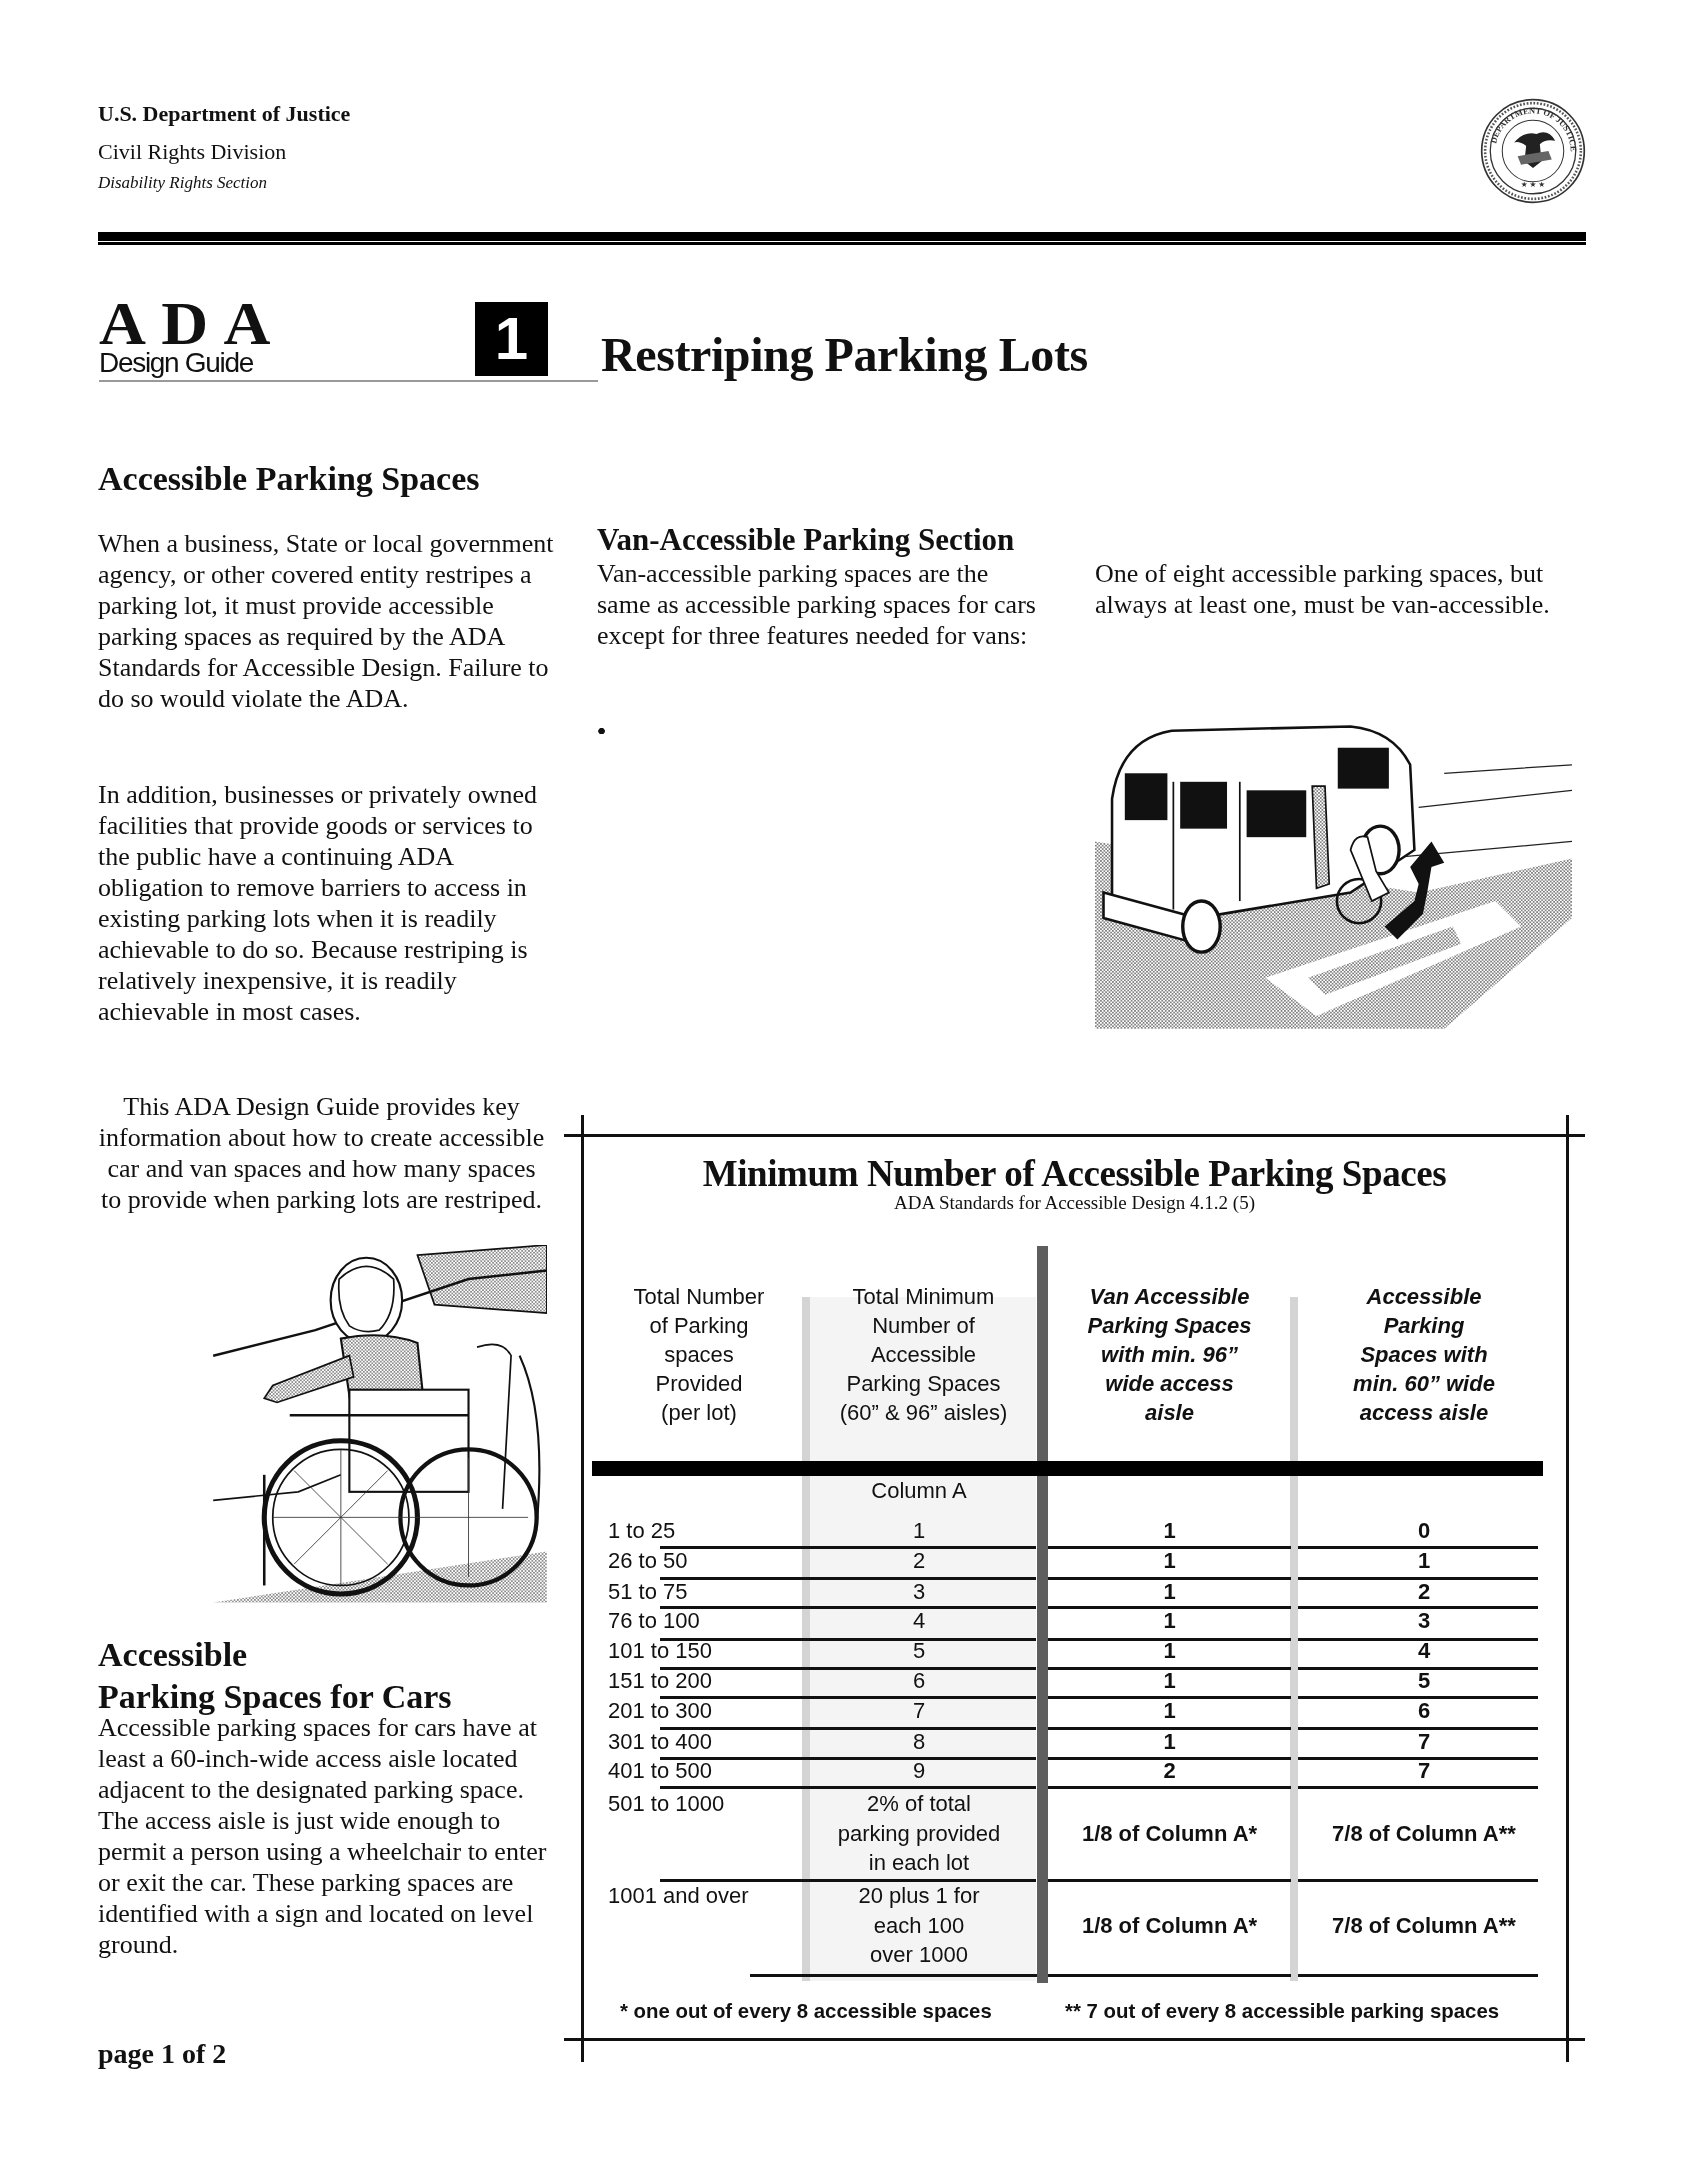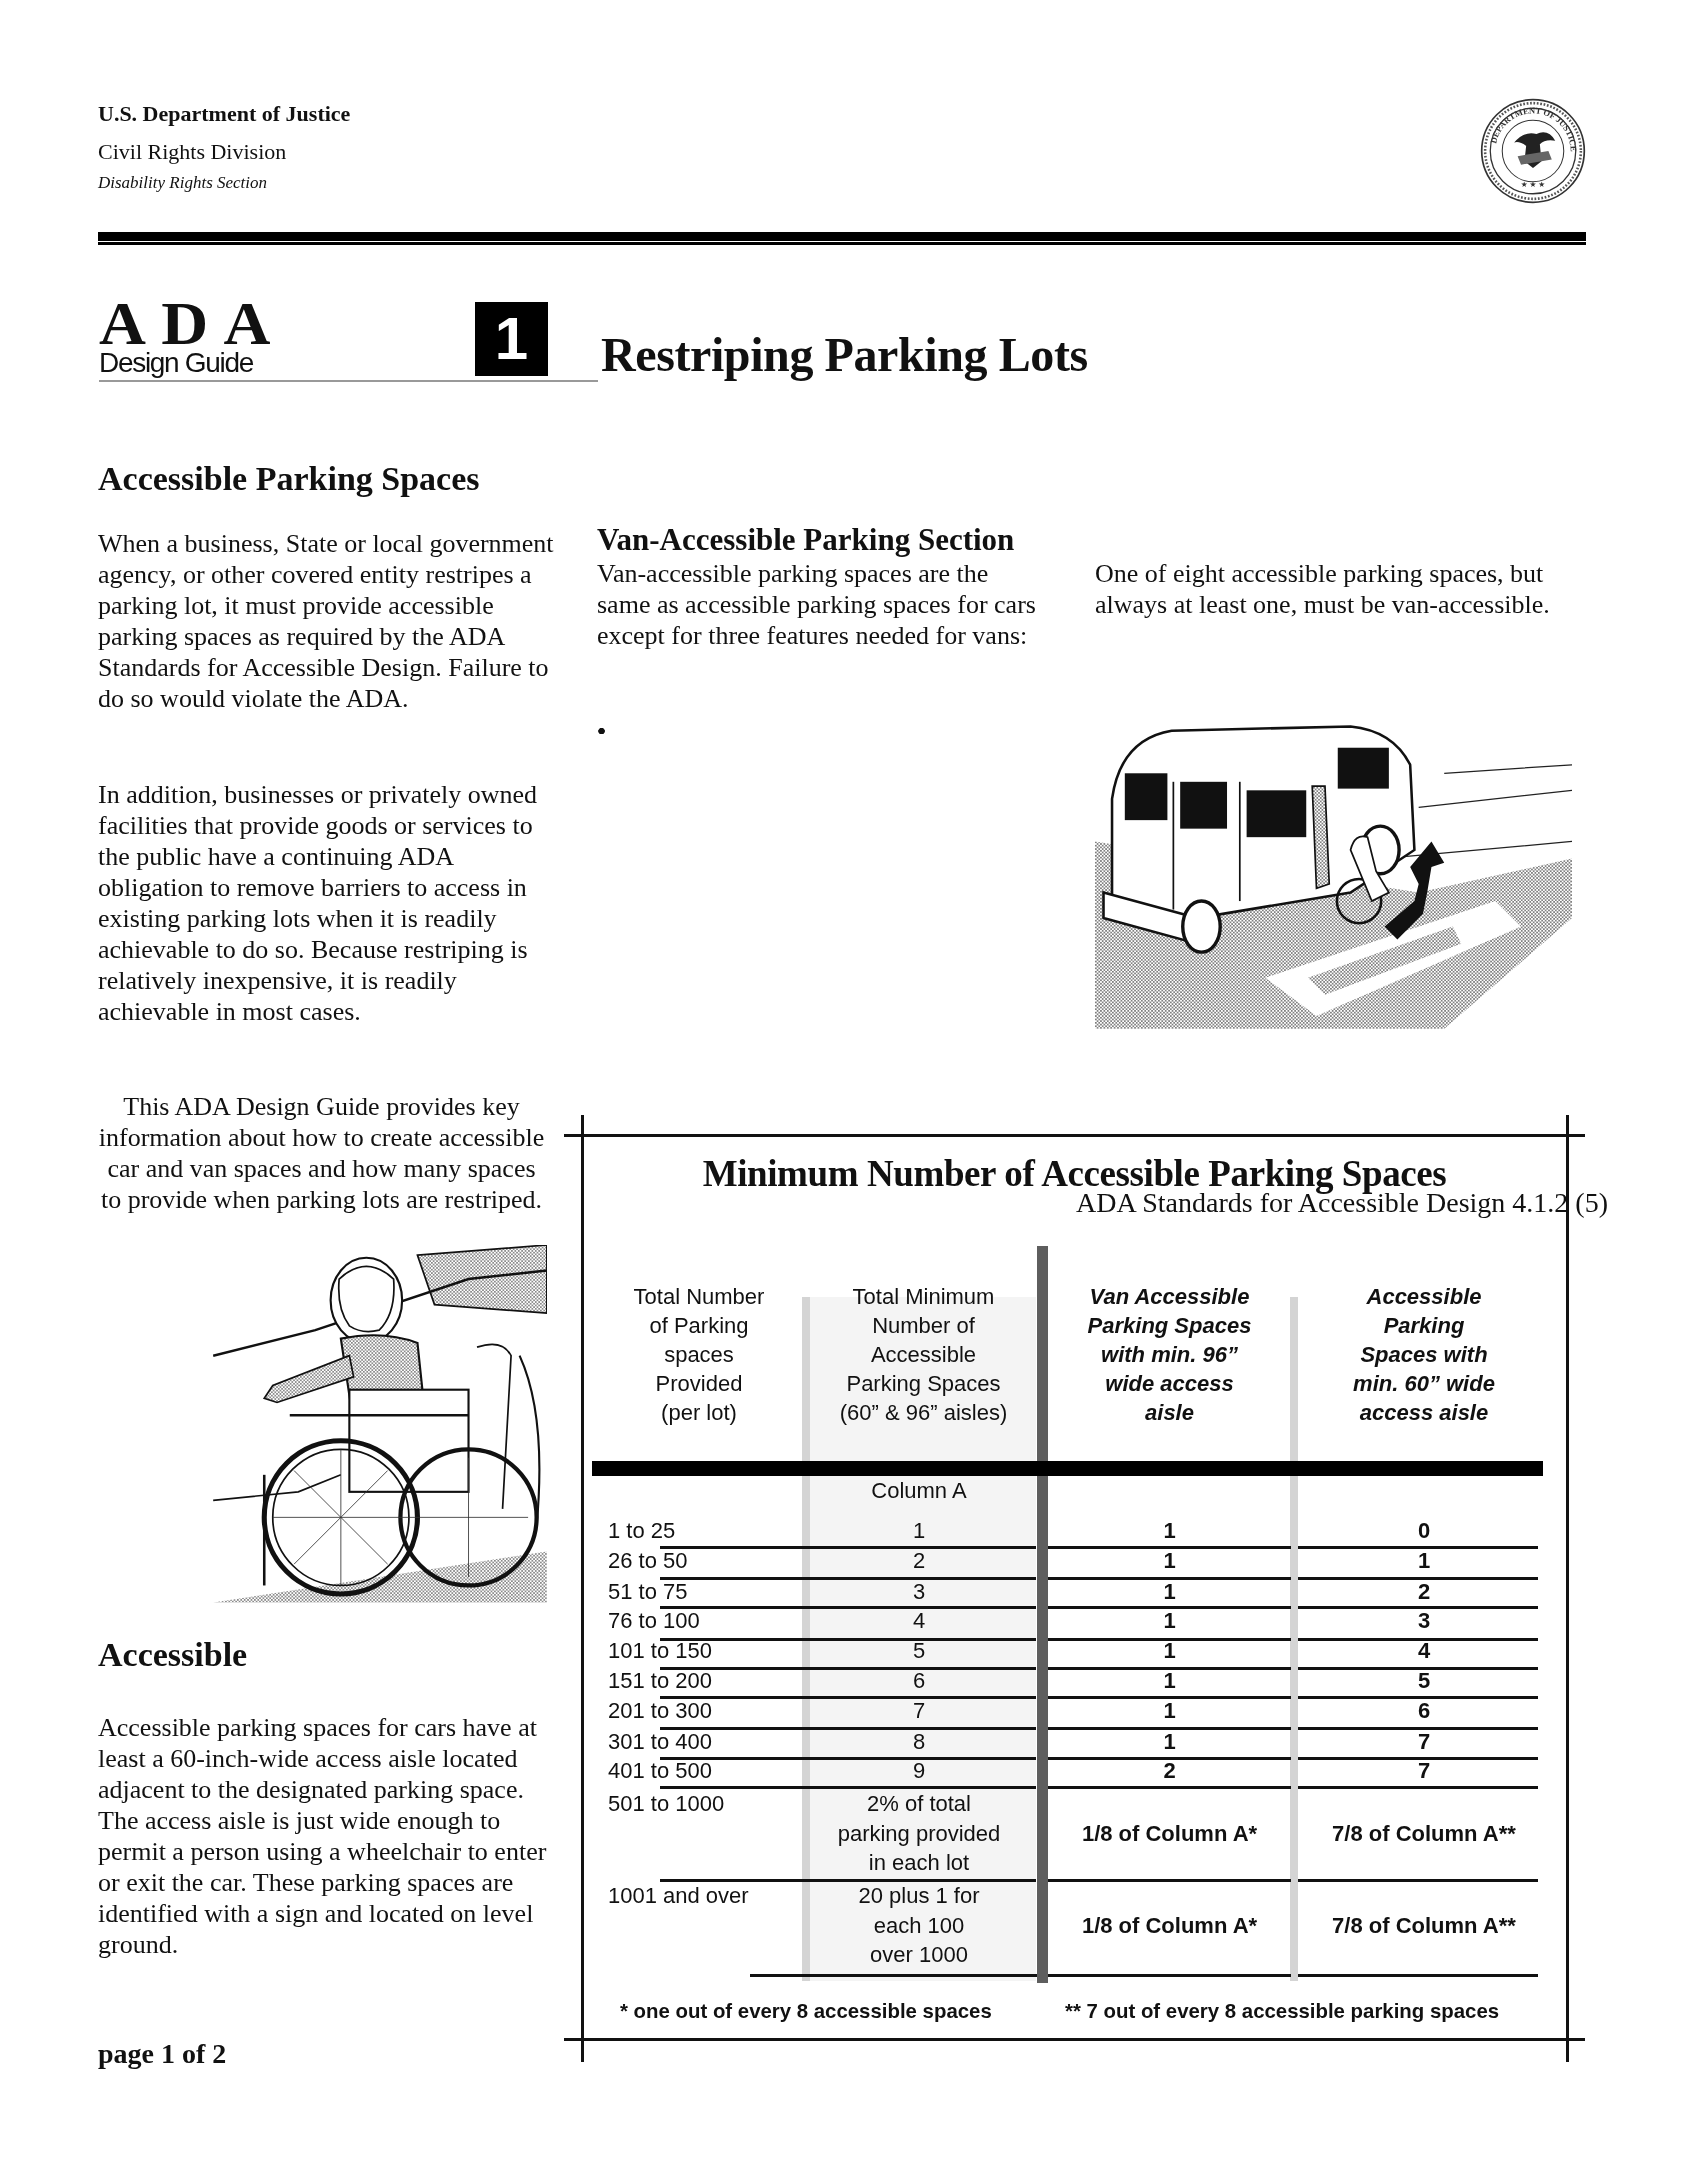--- a/index.html
+++ b/index.html
@@ -23,21 +23,21 @@
   .col1 { left:98px; width:460px; }
   .col2 { left:597px; width:443px; }
   .col3 { left:1095px; width:477px; }
   .bullets { list-style:none; margin:0; padding:0; }
   .bullets li { position:relative; padding-left:49px; }
   .bullets li .dot { position:absolute; left:0; top:0; }
   .img-box { overflow:hidden; }
   .frame-h { height:2.6px; background:#111; }
   .frame-v { width:2.6px; background:#111; }
   .tbl-title { left:582px; width:985px; text-align:center; top:1152px; font-size:37px; font-weight:bold; line-height:43px; letter-spacing:-0.4px; }
-  .tbl-sub { left:582px; width:985px; text-align:right; top:1191px; font-size:28px; line-height:24px;padding-left:41px; }
+  .tbl-sub { left:582px; width:985px; text-align:center; top:1191px; font-size:19px; line-height:24px; }
   .th { font-family:"Liberation Sans", sans-serif; font-size:22px; line-height:29px; text-align:center; position:absolute; }
   .th.bold { font-weight:bold;font-style:italic; }
   .shade { background:#f4f4f4; }
   .lightbar { background:#d4d4d4; }
   .darkbar { background:#5e5e5e; }
   .blackbar { background:#000; }
   .cell { position:absolute; font-family:"Liberation Sans", sans-serif; font-size:22px; line-height:30px; height:30px; }
   .cell.c1 { left:608px; width:196px; text-align:left; }
   .cell.c2 { left:802px; width:234px; text-align:center; }
   .cell.c3 { left:1048px; width:243px; text-align:center; font-weight:bold; }
@@ -114,20 +114,21 @@
       <line x1="300" y1="250" x2="300" y2="390"></line>
         <line x1="230" y1="320" x2="370" y2="320"></line>
     </g>
     <line x1="90" y1="200" x2="300" y2="200" stroke="#111" stroke-width="3"></line>
     <line x1="60" y1="270" x2="60" y2="400" stroke="#111" stroke-width="3"></line>
   </svg>
 </div>
 
 <div class="abs col1 h2" style="top:1634px; line-height:42px;">
   <div>Accessible</div>
+  <div>Parking Spaces for Cars</div>
 </div>
 <p class="abs col1 body p" style="top:1712px; width:458px;">Accessible parking spaces for cars have at least a 60-inch-wide access aisle located adjacent to the designated parking space.  The access aisle is just wide enough to permit a person using a wheelchair to enter or exit the car.  These parking spaces are identified with a sign and located on level ground.</p>
 
 <div class="abs pageno">page 1 of 2</div>
 
 <div class="abs col2" style="top:523px; font-size:31px; font-weight:bold; line-height:34px;">Van-Accessible Parking Section</div>
 <p class="abs col2 body p" style="top:558px; width:443px;">Van-accessible parking spaces are the same as accessible parking spaces for cars except for three features needed for vans:</p>
 <ul class="abs col2 body bullets" style="top:716px; width:464px;">
   <li><span class="dot">•</span></li>
   <li><span class="dot">•</span></li>

